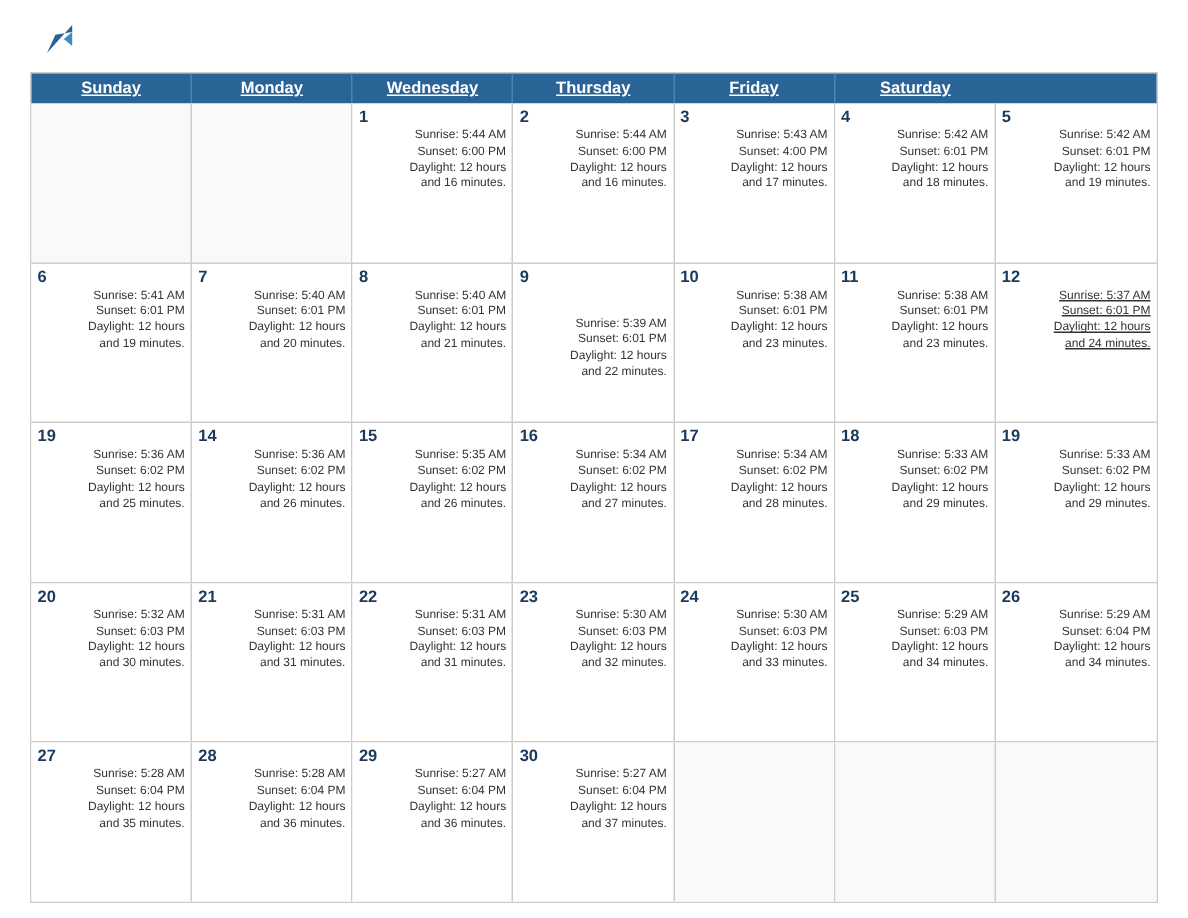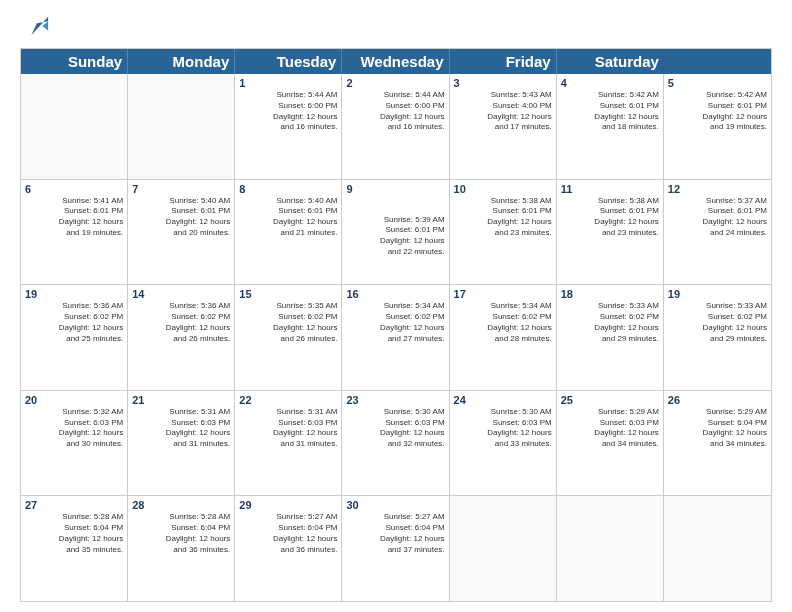--- a/index.html
+++ b/index.html
@@ -61,25 +61,26 @@
       flex-direction: column;
       border: 1px solid #ccc;
     }
     .cal-header {
       display: grid;
       grid-template-columns: repeat(7, 1fr);
       background: #2a6496;
     }
     .cal-header-cell {
       color: #fff;
-      font-size: 15px;
+      font-size: 11px;
       font-weight: bold;
       padding: 4px 5px;
       border-right: 1px solid #4a84b6;
-      text-align: right;
+      text-align: center;
+      text-decoration: underline;
     }
     .cal-header-cell:last-child { border-right: none; }
     .cal-body {
       flex: 1;
       display: flex;
       flex-direction: column;
     }
     .cal-row {
       display: grid;
       grid-template-columns: repeat(7, 1fr);
@@ -135,22 +136,22 @@
     <div class="title-block">
       <h1></h1>
       <h2></h2>
     </div>
   </div>
 
   <div class="calendar">
     <div class="cal-header">
     <div class="cal-header-cell">Sunday</div>
         <div class="cal-header-cell">Monday</div>
-        <div class="cal-header-cell">Tuesday</div>
         <div class="cal-header-cell">Wednesday</div>
+        <div class="cal-header-cell">Thursday</div>
         <div class="cal-header-cell">Friday</div>
         <div class="cal-header-cell">Saturday</div>
       </div>
     <div class="cal-body">
     <div class="cal-row">
           <div class="cal-cell empty"></div>
           <div class="cal-cell empty"></div>
           <div class="cal-cell">
             <span class="day-num">1</span>
             <div class="cell-text" style="white-space: pre-line;">Sunrise: 5:44 AM
@@ -225,21 +226,21 @@
           </div>
           <div class="cal-cell">
             <span class="day-num">11</span>
             <div class="cell-text" style="white-space: pre-line;">Sunrise: 5:38 AM
 Sunset: 6:01 PM
 Daylight: 12 hours
 and 23 minutes.</div>
           </div>
           <div class="cal-cell">
             <span class="day-num">12</span>
-            <div class="cell-text" style="white-space: pre-line;">Sunrise: 5:37 AM
+            <div class="cell-text" style="white-space: pre-line; text-decoration: underline;">Sunrise: 5:37 AM
 Sunset: 6:01 PM
 Daylight: 12 hours
 and 24 minutes.</div>
           </div>
         </div>
         <div class="cal-row">
           <div class="cal-cell">
             <span class="day-num">19</span>
             <div class="cell-text" style="white-space: pre-line;">Sunrise: 5:36 AM
 Sunset: 6:02 PM

